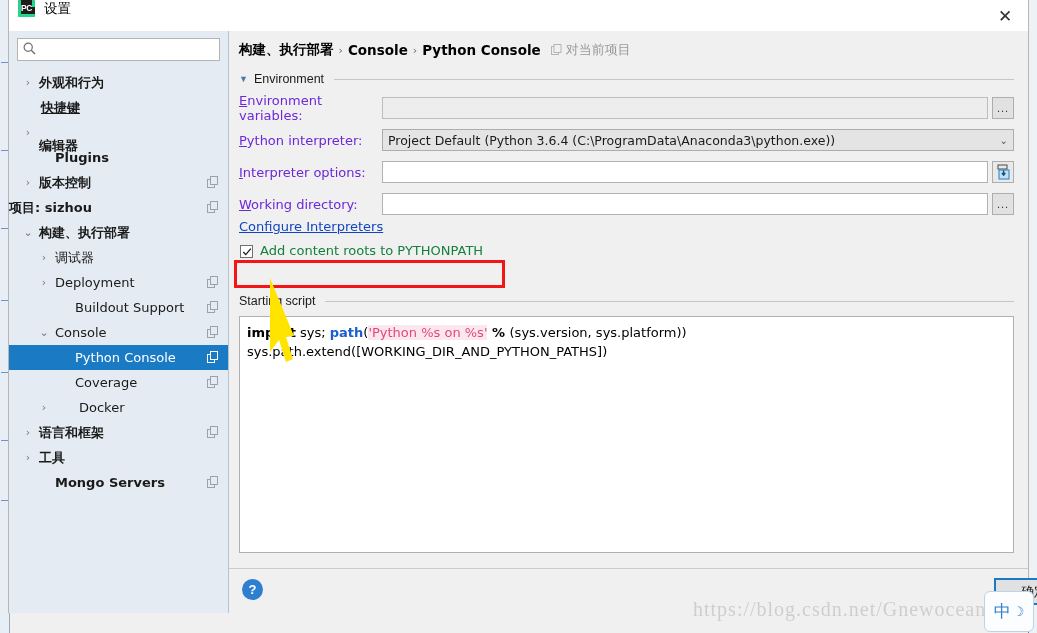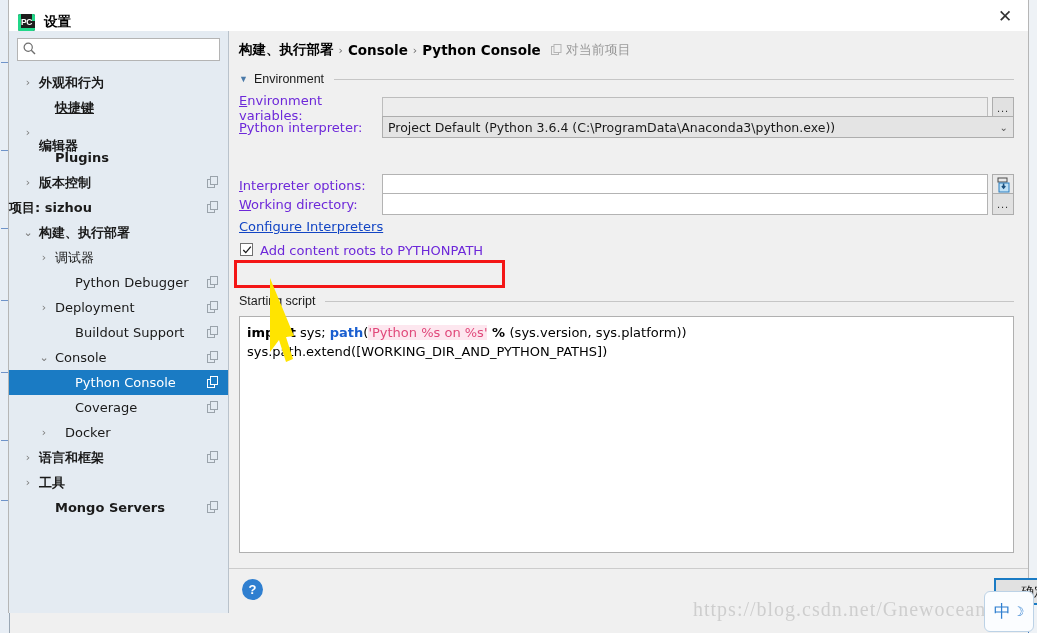--- a/index.html
+++ b/index.html
@@ -39,36 +39,35 @@
   
   .dialog {
     position: absolute; left: 8px; top: 0px;
     width: 1021px; height: 613px;
     background: #f0f0f0;
     border: 1px solid #b6b6b6;
     border-top: none;
   }
   .titlebar {
     position: relative; height: 31px; background: #ffffff;
-    display: flex; align-items: flex-end;
+    display: flex; align-items: flex-start;
   }
   .app-icon {
     position: relative; width: 17px; height: 17px; margin-left: 9px;
     background: #1d1d1d; border-radius: 2px;
     display: flex; align-items: center; justify-content: center;
     overflow: hidden;
   }
   .app-icon .pc { font-size: 8.5px; color: #fff; font-weight: bold; letter-spacing: -.5px; line-height: 1; }
   .app-icon .g1 { position: absolute; left: 0; top: 0; width: 3px; height: 17px; background: #21d789; }
   .app-icon .g2 { position: absolute; left: 0; bottom: 0; width: 17px; height: 3px; background: #21d789; }
   .app-icon .g3 { position: absolute; right: 0; top: 0; width: 3px; height: 7px; background: #21d789; }
   .title-text {
     margin-left: 9px; font-size: 13.5px; color: #000;
     font-family: "DejaVu Sans", "Liberation Sans", sans-serif;
-    font-weight: bold;
   }
   .close-btn {
     position: absolute; right: 0; top: 0; width: 46px; height: 31px;
     display: flex; align-items: center; justify-content: center;
     font-size: 17px; color: #333; font-family: "DejaVu Sans", sans-serif;
     cursor: pointer;
   }
 
   .body-area { position: relative; height: 582px; display: flex; }
 
@@ -161,22 +160,22 @@
   }
   .sq-btn.macro { background: #e9e9e9; }
 
   .link {
     position: absolute; left: 10px; font-size: 13px; color: #1245c4;
     text-decoration: underline; cursor: pointer;
     font-family: "DejaVu Sans", "Liberation Sans", sans-serif;
   }
 
   .checkrow {
-    position: absolute; left: 11px; display: flex; align-items: flex-start;
-    gap: 7px; font-size: 13px; color: #6d28d9;
+    position: absolute; left: 11px; display: flex; align-items: flex-end;
+    gap: 7px; font-size: 13px; color: #15803d;
     font-family: "DejaVu Sans", "Liberation Sans", sans-serif;
   }
   .cbox {
     width: 13px; height: 13px; border: 1px solid #707070; background: #fff;
     display: flex; align-items: center; justify-content: center; flex: none;
   }
   .cbox svg { display: block; }
 
   .highlight-box {
     position: absolute; border: 3px solid #f41616; background: transparent;
@@ -279,21 +278,21 @@
             </span>
             <input class="search-input" placeholder="" style="">
           </div>
         </div>
         <div class="tree" id="tree">
             <div class="tree-item bold">
               <span class="arrow" style="left: 12px;">›</span>
               <span class="label" style="margin-left: 30px;">外观和行为</span>
             </div>
             <div class="tree-item bold">
-              <span class="label" style="margin-left: 46px; text-decoration: underline;">快捷键</span>
+              <span class="label" style="margin-left: 32px; text-decoration: underline;">快捷键</span>
             </div>
             <div class="tree-item bold">
               <span class="arrow" style="left: 12px;">›</span>
               <span class="label" style="margin-left: 30px; margin-top: 27px;">编辑器</span>
             </div>
             <div class="tree-item bold">
               <span class="label" style="margin-left: 46px;">Plugins</span>
             </div>
             <div class="tree-item bold">
               <span class="arrow" style="left: 12px;">›</span>
@@ -313,27 +312,20 @@
             </div>
             <div class="tree-item bold">
               <span class="arrow" style="left: 12px;">⌄</span>
               <span class="label" style="margin-left: 30px;">构建、执行部署</span>
             </div>
             <div class="tree-item">
               <span class="arrow" style="left: 28px;">›</span>
               <span class="label" style="margin-left: 46px;">调试器</span>
             </div>
             <div class="tree-item">
-              <span class="label" style="margin-left: 66px;">Python Debugger</span>
-              <span class="cfgicon"><svg width="12" height="12" viewBox="0 0 12 12">
-                  <rect x="0.5" y="3.5" width="7" height="8" fill="#e4ebf2" stroke="#9aa3ab"></rect>
-                  <rect x="3.5" y="0.5" width="7" height="8" fill="#e4ebf2" stroke="#9aa3ab"></rect>
-                </svg></span>
-            </div>
-            <div class="tree-item">
               <span class="arrow" style="left: 28px;">›</span>
               <span class="label" style="margin-left: 46px;">Deployment</span>
               <span class="cfgicon"><svg width="12" height="12" viewBox="0 0 12 12">
                   <rect x="0.5" y="3.5" width="7" height="8" fill="#e4ebf2" stroke="#9aa3ab"></rect>
                   <rect x="3.5" y="0.5" width="7" height="8" fill="#e4ebf2" stroke="#9aa3ab"></rect>
                 </svg></span>
             </div>
             <div class="tree-item">
               <span class="label" style="margin-left: 66px;">Buildout Support</span>
               <span class="cfgicon"><svg width="12" height="12" viewBox="0 0 12 12">
@@ -358,21 +350,21 @@
             </div>
             <div class="tree-item">
               <span class="label" style="margin-left: 66px;">Coverage</span>
               <span class="cfgicon"><svg width="12" height="12" viewBox="0 0 12 12">
                   <rect x="0.5" y="3.5" width="7" height="8" fill="#e4ebf2" stroke="#9aa3ab"></rect>
                   <rect x="3.5" y="0.5" width="7" height="8" fill="#e4ebf2" stroke="#9aa3ab"></rect>
                 </svg></span>
             </div>
             <div class="tree-item">
               <span class="arrow" style="left: 28px;">›</span>
-              <span class="label" style="margin-left: 56px;">Docker</span>
+              <span class="label" style="margin-left: 70px;">Docker</span>
             </div>
             <div class="tree-item bold">
               <span class="arrow" style="left: 12px;">›</span>
               <span class="label" style="margin-left: 30px;">语言和框架</span>
               <span class="cfgicon"><svg width="12" height="12" viewBox="0 0 12 12">
                   <rect x="0.5" y="3.5" width="7" height="8" fill="#e4ebf2" stroke="#9aa3ab"></rect>
                   <rect x="3.5" y="0.5" width="7" height="8" fill="#e4ebf2" stroke="#9aa3ab"></rect>
                 </svg></span>
             </div>
             <div class="tree-item bold">
@@ -417,31 +409,31 @@
           </div>
 
           <div class="form-row" style="top:33px">
             <div class="form-label">
               <u>E</u><span>nvironment variables:</span>
             </div>
             <div class="field readonly"></div>
             <div class="sq-btn">...</div>
           </div>
 
-          <div class="form-row" style="top:52px">
+          <div class="form-row" style="top:65px">
             <div class="form-label">
               <u>P</u><span>ython interpreter:</span>
             </div>
             <div class="field combo">
               <span>Project Default (Python 3.6.4 (C:\ProgramData\Anaconda3\python.exe))</span>
               <span class="chev">⌄</span>
             </div>
           </div>
 
-          <div class="form-row" style="top:110px">
+          <div class="form-row" style="top:97px">
             <div class="form-label">
               <u>I</u><span>nterpreter options:</span>
             </div>
             <div class="field"></div>
             <div class="sq-btn macro">
               <svg width="16" height="16" viewBox="0 0 16 16">
                 <rect x="3" y="1" width="9" height="4" fill="none" stroke="#4a4a4a" stroke-width="1"></rect>
                 <rect x="4" y="6" width="10" height="9" fill="#bfe0f5" stroke="#2a7fc0" stroke-width="1"></rect>
                 <path d="M8.6 6.5 v4 M6.9 9 l1.7 2 l1.7 -2" stroke="#1b4f7d" stroke-width="1.5" fill="none"></path>
               </svg>

